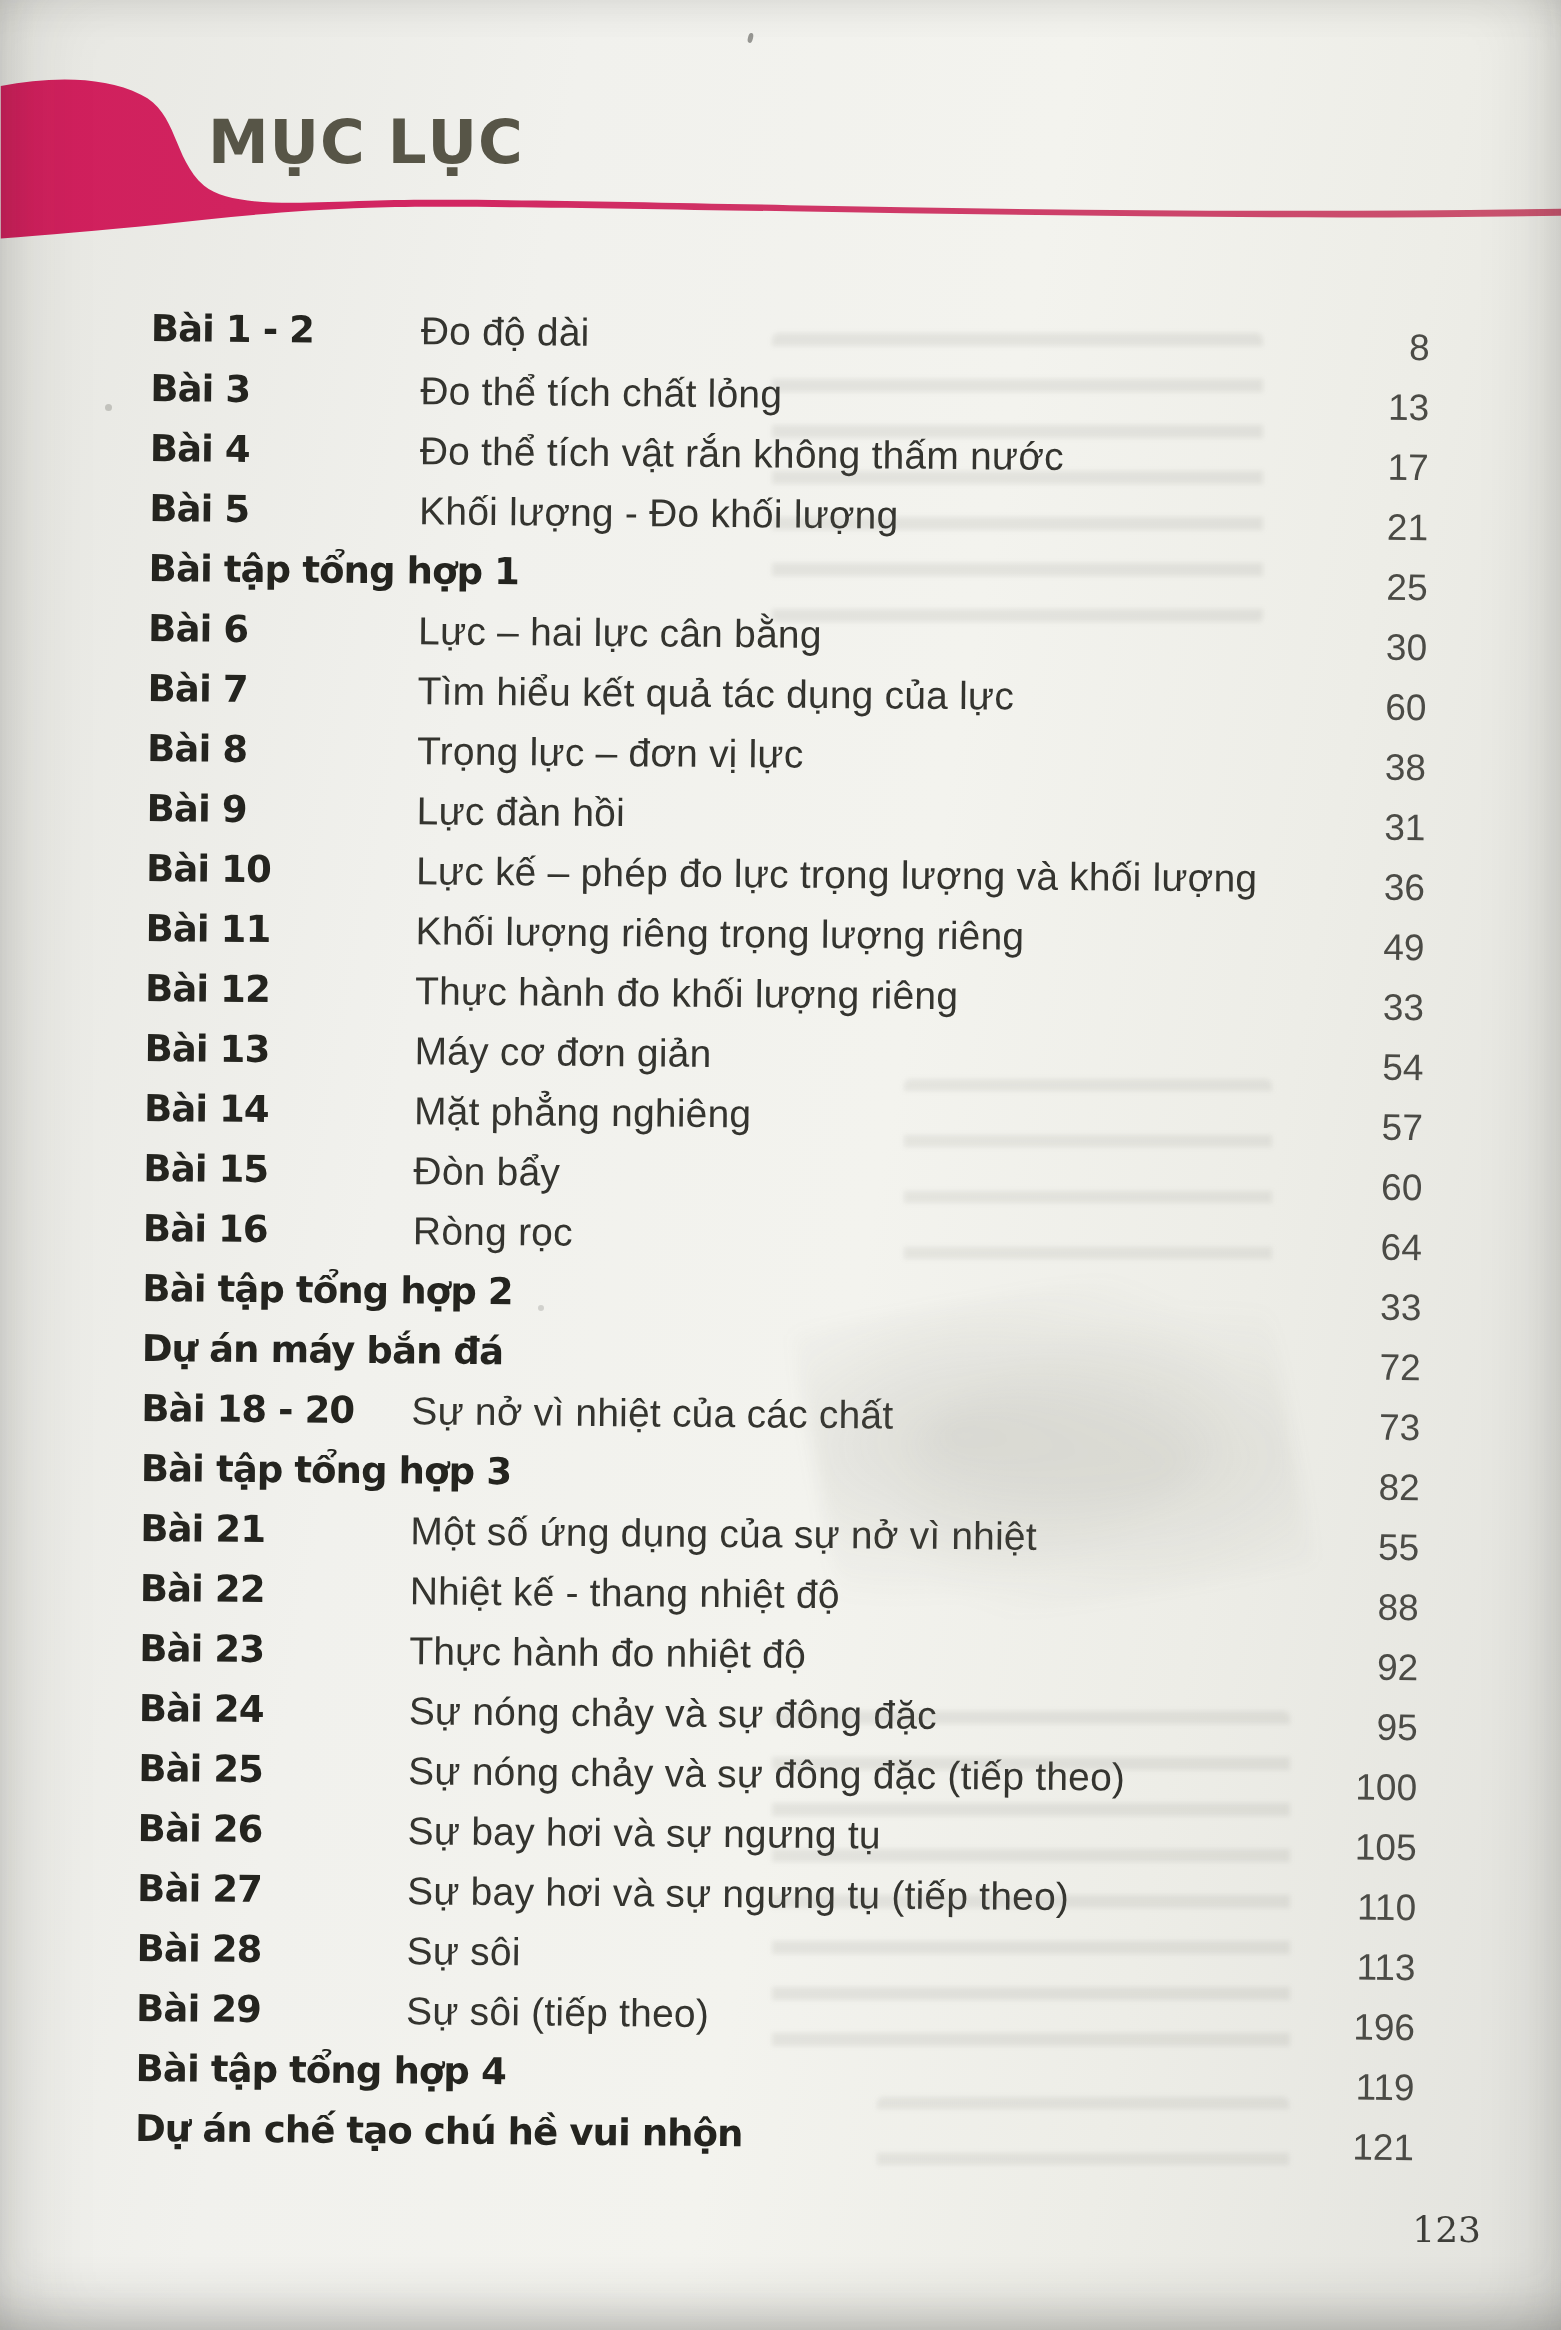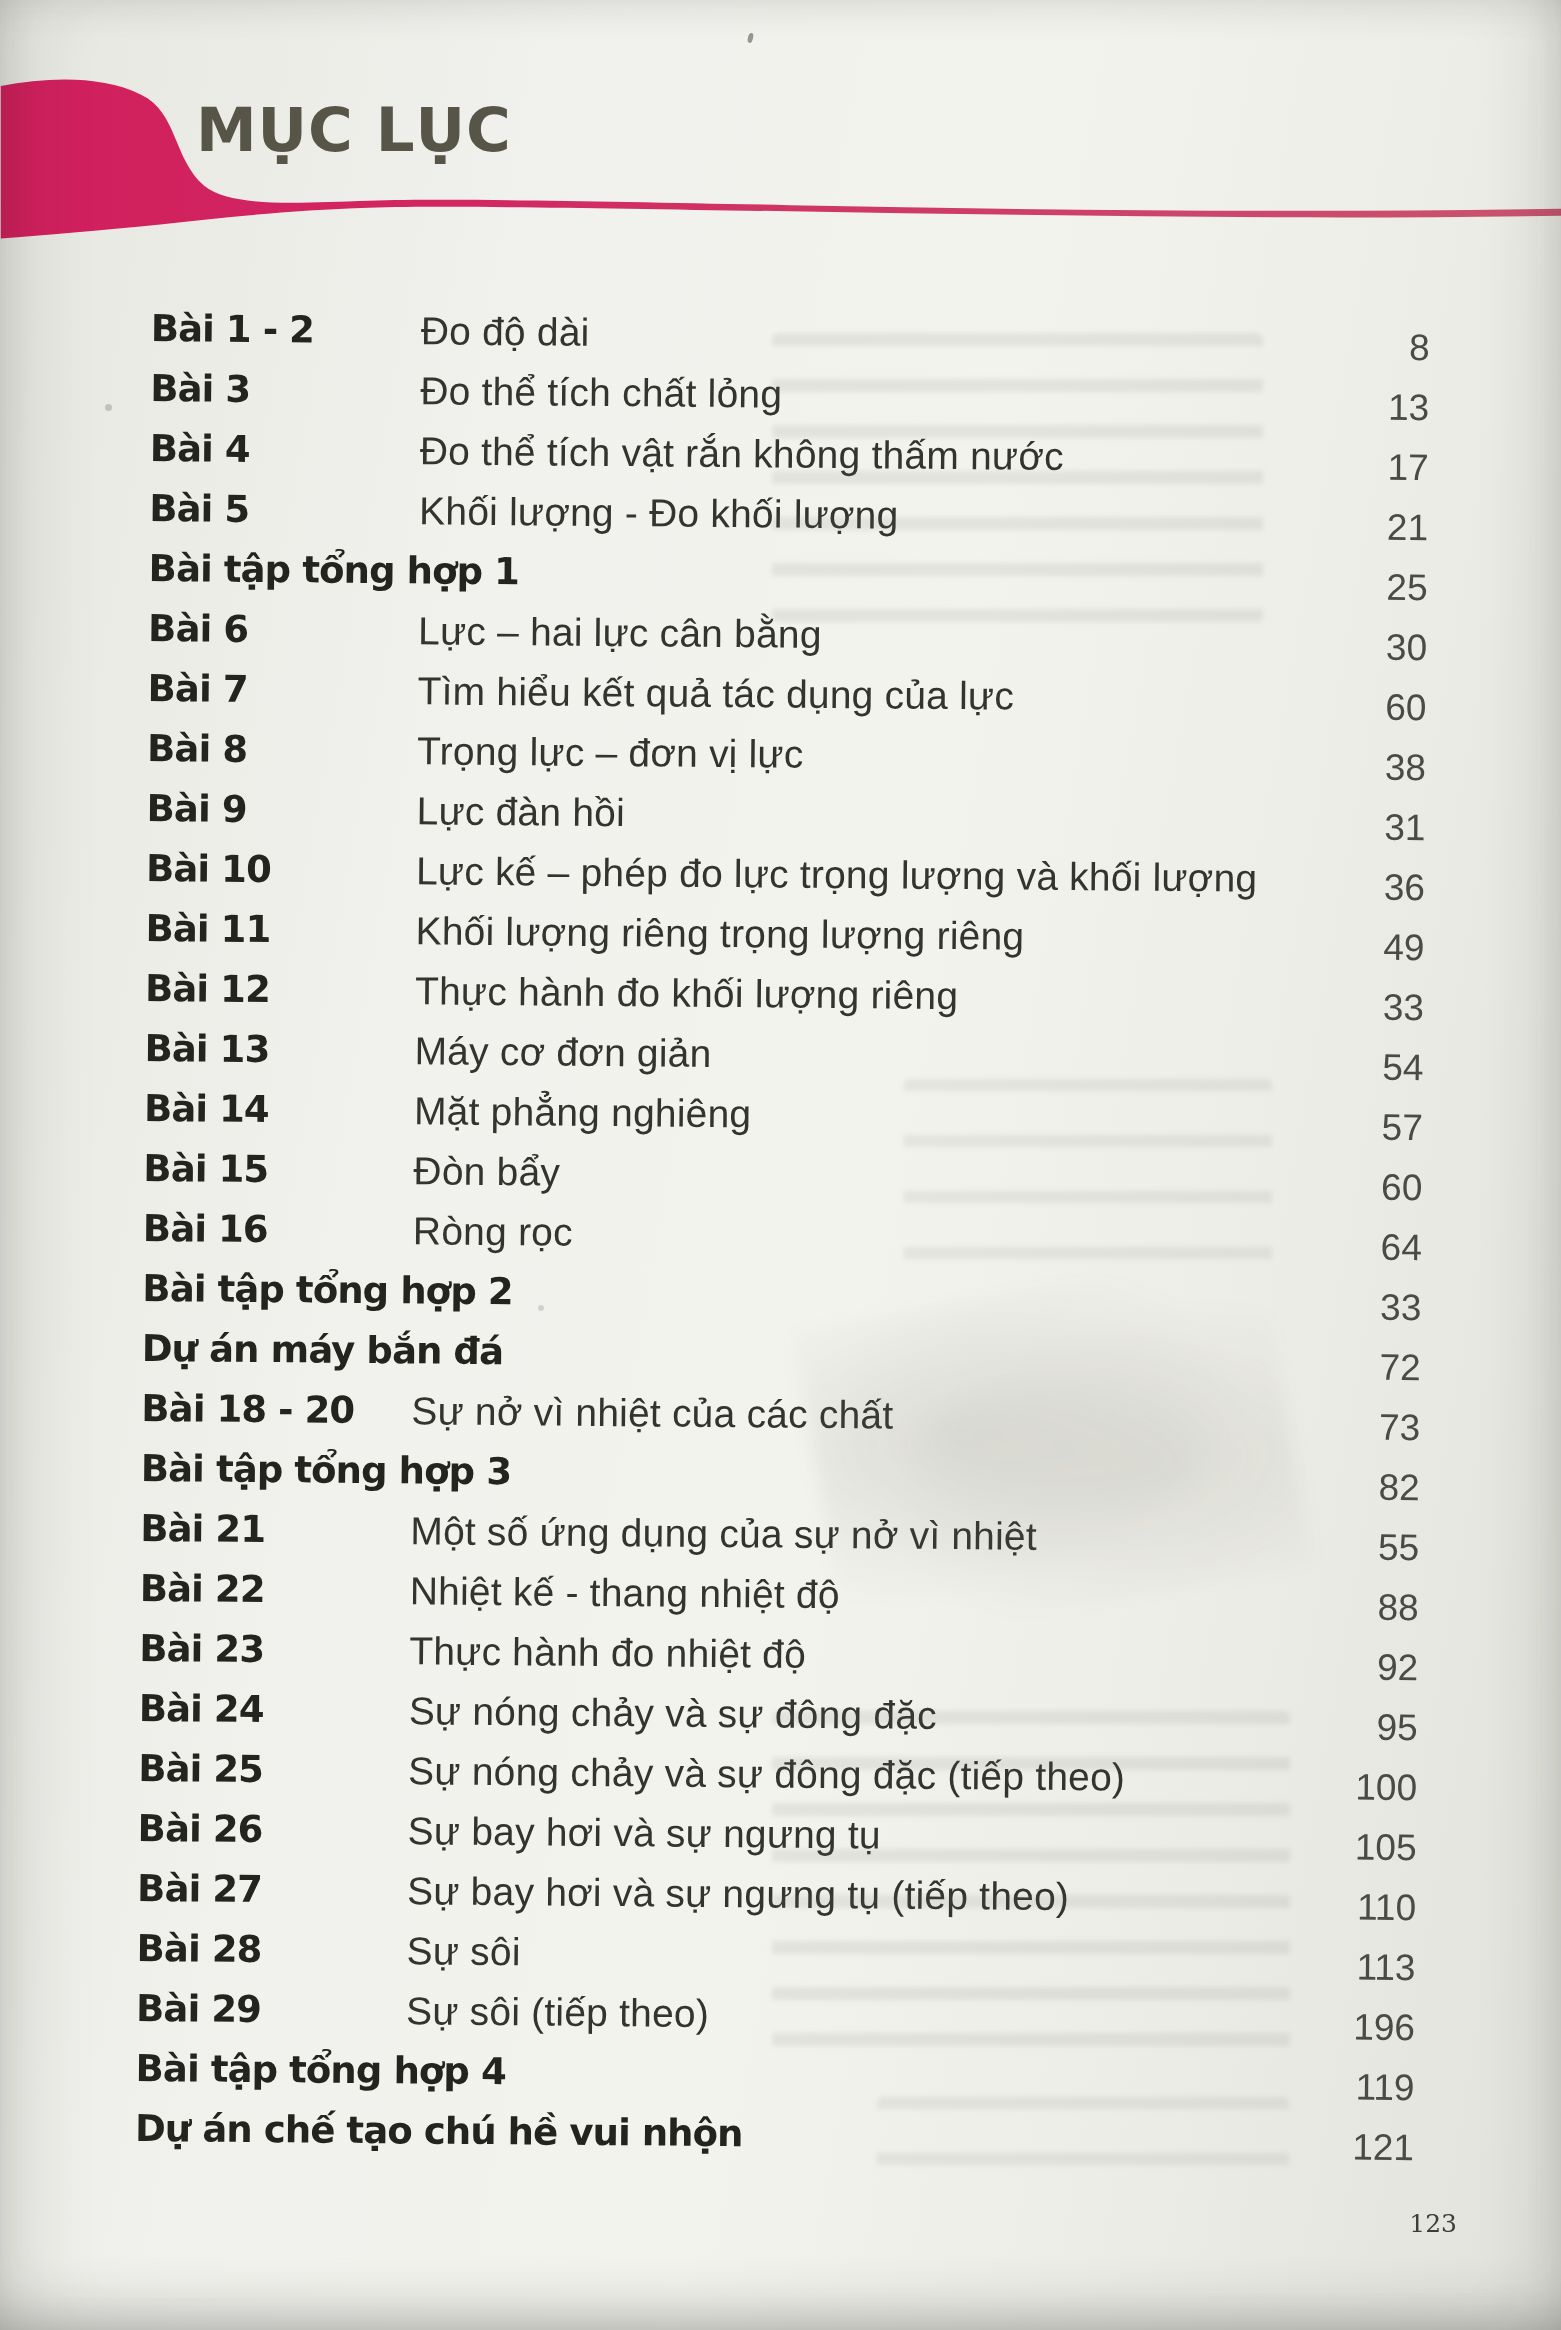--- a/index.html
+++ b/index.html
@@ -6,36 +6,36 @@
   #photo{position:relative;width:1562px;height:2330px;overflow:hidden;
     background:linear-gradient(100deg,#e7e7e2 0%,#f1f1ed 30%,#f3f3ee 55%,#edede7 75%,#e2e2dd 100%);
     font-family:"Liberation Sans",sans-serif;}
   #photo::after{content:"";position:absolute;inset:0;pointer-events:none;
     box-shadow:inset 0 -40px 61px -30px rgba(40,40,36,.30),
                inset -49px 0 79px -42px rgba(40,40,36,.16),
                inset 56px 0 88px -48px rgba(40,40,36,.17),
                inset 0 26px 53px -35px rgba(40,40,36,.10);}
   .ribbon-svg{position:absolute;left:0;top:0;width:1562px;height:263px;display:block;}
   .ribbon-main{fill:url(#ribbonGrad);}
-  .page-title{position:absolute;left:195px;top:95px;margin:1px;
+  .page-title{position:absolute;left:195px;top:95px;margin:13px;
     font-family:"DejaVu Sans",sans-serif;font-weight:800;font-size:61px;line-height:1.1;
     letter-spacing:0.9px;color:var(--c-header_text,#575547);}
   
   .toc{position:absolute;left:151px;right:132px;top:307px;
     transform:rotate(.5deg);transform-origin:0 0;}
   .row{display:flex;align-items:flex-start;height:60px;}
   .lbl{flex:none;min-width:254px;white-space:nowrap;padding-right:16px;
     font-family:"DejaVu Sans",sans-serif;font-weight:800;font-size:37px;
     letter-spacing:-0.9px;color:var(--c-label_text,#24241f);}
   .ttl{white-space:nowrap;font-size:39px;color:var(--c-title_text,#34342f);
     font-family:"Liberation Sans",sans-serif;letter-spacing:0.2px;}
   .num{margin-left:auto;flex:none;min-width:81px;text-align:right;position:relative;top:8.8px;
     font-size:37px;color:var(--c-page_number_text,#4b4b46);font-family:"Liberation Sans",sans-serif;}
-  .corner-folio{position:absolute;right:105px;top:2209px;
-    font-family:"DejaVu Serif",serif;font-size:25px;color:#3e3e39;text-align:right;}
+  .corner-folio{position:absolute;right:81px;top:2209px;
+    font-family:"DejaVu Serif",serif;font-size:36px;color:#3e3e39;text-align:right;}
   
   .ghost{position:absolute;pointer-events:none;filter:blur(2.6px);}
   .ghost-lines{background:repeating-linear-gradient(to bottom,
       rgba(104,104,96,.11) 0 13px,transparent 13px 46px);border-radius:7px;}
   .ghost-lines.sparse{background:repeating-linear-gradient(to bottom,
       rgba(104,104,96,.10) 0 12.3px,transparent 12.3px 56px);}
   .ghost-smudge{filter:blur(8px);
     background:radial-gradient(ellipse at 30% 40%,rgba(106,106,96,.16),transparent 62%),
                radial-gradient(ellipse at 72% 62%,rgba(106,106,96,.13),transparent 58%);
     transform:rotate(-10deg);}

